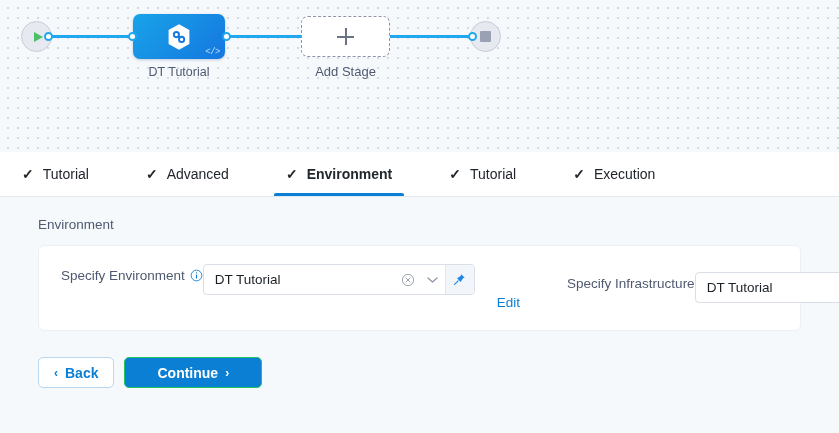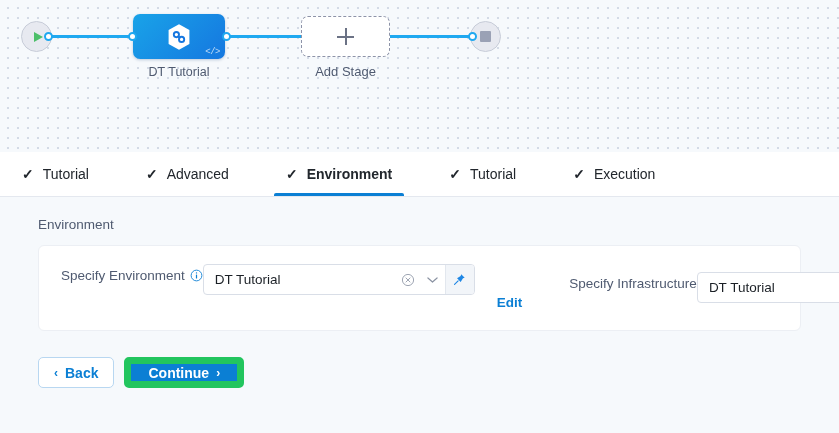--- a/index.html
+++ b/index.html
@@ -233,21 +233,21 @@
   .pin-btn {
     width: 29px;
     display: flex; align-items: center; justify-content: center;
     background: #f2f5f9;
     border-left: 1px solid #e2e7ee;
     cursor: pointer;
   }
   .edit-link {
     font-size: 13.5px;
     color: #0b7fd4;
-    font-weight: 700;
+    font-weight: 400;
     margin-left: 22px;
     margin-top: 31px;
     cursor: pointer;
     white-space: nowrap;
   }
 
   
   .footer {
     margin-top: 26px;
     display: flex;
@@ -265,23 +265,23 @@
     padding: 0 15px;
     white-space: nowrap;
   }
   .btn-back {
     background: #ffffff;
     border: 1px solid #b8d7f1;
     color: #0b7fd4;
   }
   .btn-continue {
     background: #0b7fd4;
-    border: 7px solid #22c55e;
+    border: 1px solid #22c55e;
     color: #ffffff;
-    padding: 0 17px;
+    padding: 0 32px;
   }
   .chev { font-size: 12px; font-weight: 700; line-height: 1; }
 </style>
 </head>
 <body>
 
 <div class="canvas">
 
   <div class="wire w1"></div>
   <div class="wire w2"></div>

